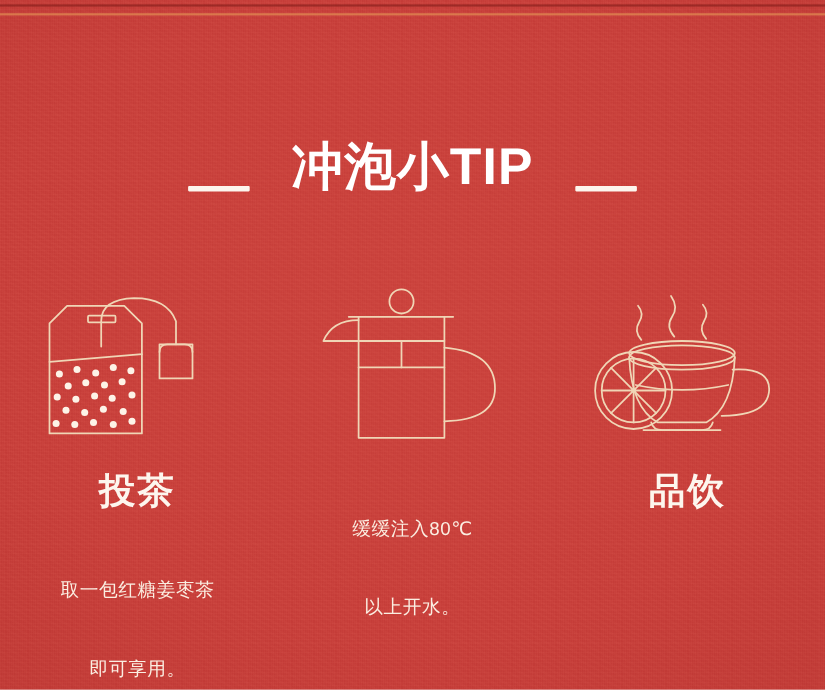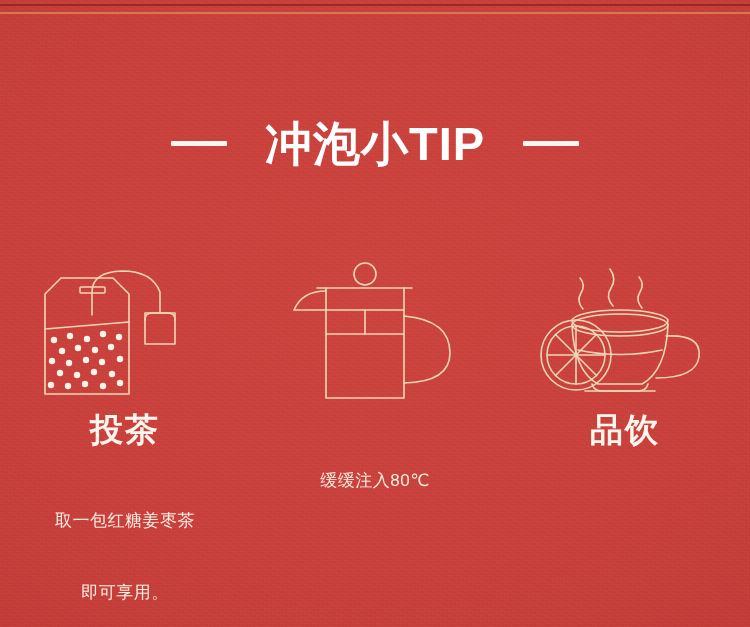--- a/index.html
+++ b/index.html
@@ -71,21 +71,21 @@
   .seam-gold { top: 12px; height: 2px; background: rgba(226,142,84,0.70); }
 
   
   #heading {
     position: absolute;
     top: 112px;
     left: 0;
     width: 750px;
     height: 62px;
     display: flex;
-    align-items: center;
+    align-items: flex-end;
     justify-content: center;
     gap: 38px;
   }
   .rule {
     width: 56px;
     height: 5px;
     background: #fdf6ee;
     border-radius: 1px;
     flex: 0 0 auto;
   }
@@ -112,21 +112,21 @@
     flex-direction: column;
     align-items: center;
   }
   .step-icon {
     height: 150px;
     display: flex;
     align-items: flex-end;
     justify-content: center;
   }
   .step-title {
-    margin-top: 4px;
+    margin-top: 20px;
     color: #fdf6ee;
     font-size: 33px;
     font-weight: bold;
     line-height: 1.1;
     letter-spacing: 2px;
   }
   .step-desc {
     margin-top: 17px;
     color: #fbeee2;
     font-size: 17px;
@@ -219,20 +219,21 @@
 
           <path d="M85 52 L85 76"></path>
 
           <path d="M46 76 L46 140 L124 140 L124 76"></path>
 
           <path d="M124 58 Q170 62 170 95 Q170 124 124 125"></path>
         </svg>
       </div>
       <div class="step-desc">
         <div>缓缓注入80℃</div>
+        <div>以上开水。</div>
       </div>
     </div>
 
     <div class="step">
       <div class="step-icon">
         <svg width="190" height="150" viewBox="0 0 190 150" fill="none" stroke="#f0d6b6" stroke-width="1.6" stroke-linecap="round" stroke-linejoin="round">
 
           <g>
             <path d="M53 51 Q46 43 51 35 Q56 27 50 20"></path>
             <path d="M83 48 Q75 39 81 30 Q87 21 80 11"></path>

